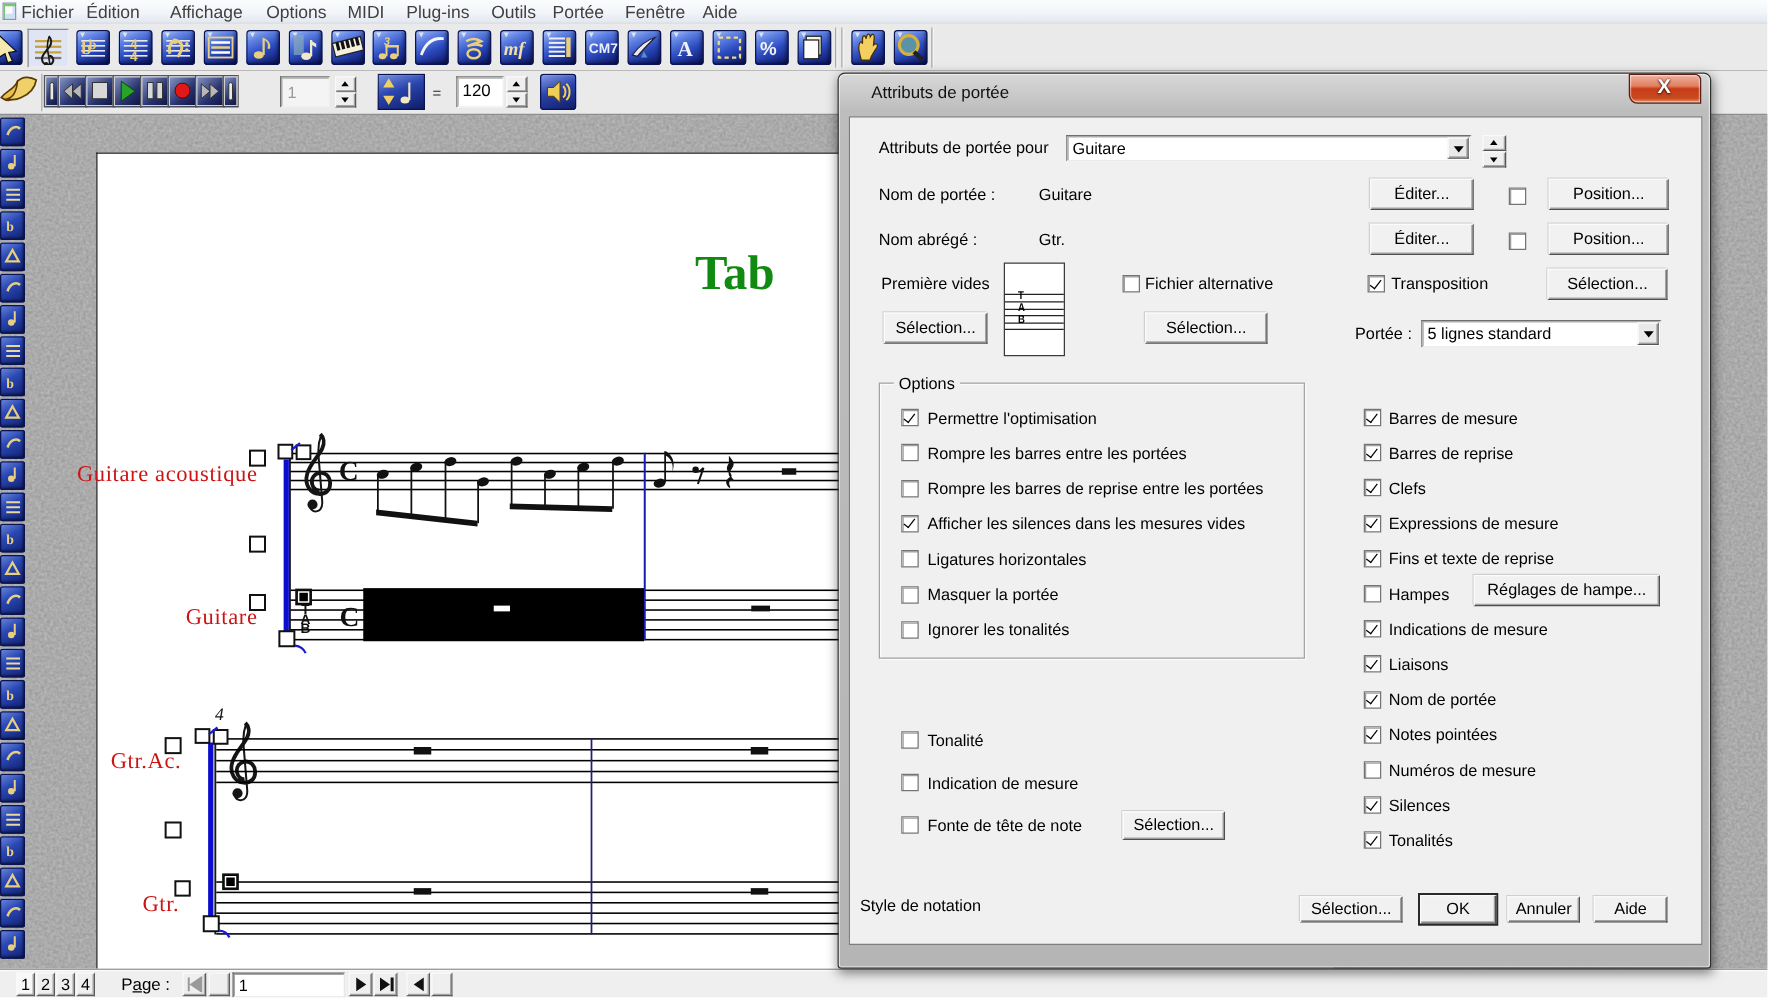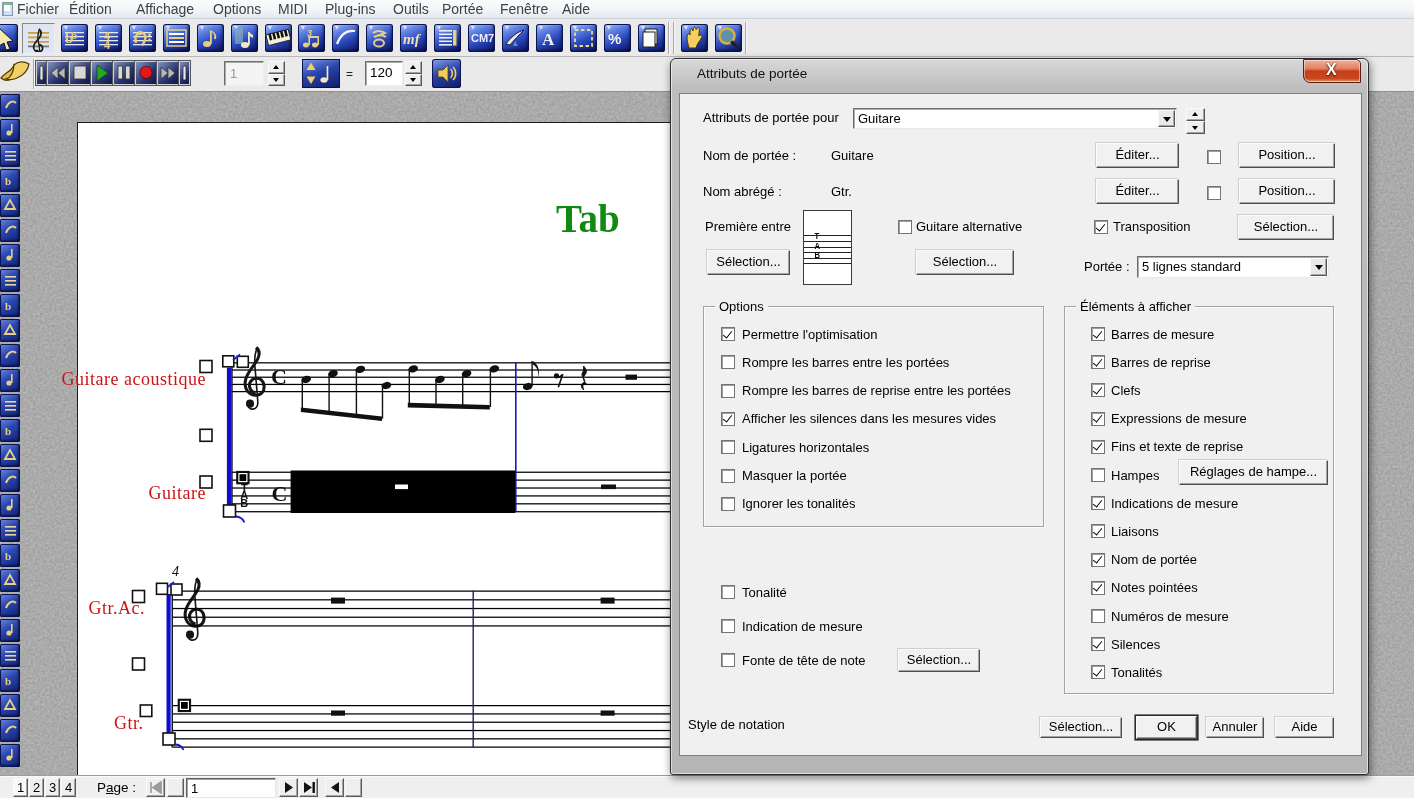--- a/index.html
+++ b/index.html
@@ -575,32 +575,32 @@
 <div class="lbl" style="left:32px;top:88.5px;">Nom de portée :</div>
 <div class="lbl" style="left:160px;top:88.5px;">Guitare</div>
 <div class="btn" style="left:425px;top:84px;width:83px;height:25px;line-height:22px;font-size:13px">Éditer...</div>
 <div class="chk" style="left:536px;top:91px"></div>
 <div class="btn" style="left:568px;top:84px;width:96px;height:25px;line-height:22px;font-size:13px">Position...</div>
 <div class="lbl" style="left:32px;top:124.5px;">Nom abrégé :</div>
 <div class="lbl" style="left:160px;top:124.5px;">Gtr.</div>
 <div class="btn" style="left:425px;top:120px;width:83px;height:25px;line-height:22px;font-size:13px">Éditer...</div>
 <div class="chk" style="left:536px;top:127px"></div>
 <div class="btn" style="left:568px;top:120px;width:96px;height:25px;line-height:22px;font-size:13px">Position...</div>
-<div class="lbl" style="left:34px;top:160px;">Première entre</div>
+<div class="lbl" style="left:34px;top:160px;">Première vides</div>
 <div style="position:absolute;left:132px;top:151px;width:49px;height:75px;background:#fff;border:1px solid #3a3a3a">
       <div style="position:absolute;left:0;top:24px;width:47px;height:1px;background:#222"></div>
       <div style="position:absolute;left:0;top:30px;width:47px;height:1px;background:#222"></div>
       <div style="position:absolute;left:0;top:35.5px;width:47px;height:1px;background:#222"></div>
       <div style="position:absolute;left:0;top:41px;width:47px;height:1px;background:#222"></div>
       <div style="position:absolute;left:0;top:46.5px;width:47px;height:1px;background:#222"></div>
       <div style="position:absolute;left:0;top:52px;width:47px;height:1px;background:#222"></div>
       <div style="position:absolute;left:10px;top:21px;font-size:9px;font-weight:bold;transform:scaleX(0.85);line-height:9.6px">T<br>A<br>B</div>
     </div>
 <div class="chk" style="left:227px;top:161px"></div>
-<div class="lbl" style="left:245px;top:159.5px;">Guitare alternative</div>
+<div class="lbl" style="left:245px;top:159.5px;">Fichier alternative</div>
 <div class="chk on" style="left:423px;top:161px"></div>
 <div class="lbl" style="left:442px;top:159.5px;">Transposition</div>
 <div class="btn" style="left:567px;top:156px;width:96px;height:25px;line-height:22px;font-size:13px">Sélection...</div>
 <div class="btn" style="left:36px;top:191px;width:83px;height:25px;line-height:22px;font-size:13px">Sélection...</div>
 <div class="btn" style="left:245px;top:191px;width:98px;height:25px;line-height:22px;font-size:13px">Sélection...</div>
 <div class="lbl" style="left:413px;top:199.5px;">Portée :</div>
 <div class="cmb" style="left:466px;top:197px;width:192px;height:22px">
       <b>5 lignes standard</b>
       <span class="cmbbtn">
         <span class="arrd"></span>
@@ -623,23 +623,20 @@
 <div class="lbl" style="left:71px;top:409.0px;">Masquer la portée</div>
 <div class="chk" style="left:50px;top:437.8px"></div>
 <div class="lbl" style="left:71px;top:437.3px;">Ignorer les tonalités</div>
 <div class="chk" style="left:50px;top:526px"></div>
 <div class="lbl" style="left:71px;top:525.5px;">Tonalité</div>
 <div class="chk" style="left:50px;top:560px"></div>
 <div class="lbl" style="left:71px;top:559.5px;">Indication de mesure</div>
 <div class="chk" style="left:50px;top:594px"></div>
 <div class="lbl" style="left:71px;top:593.5px;">Fonte de tête de note</div>
 <div class="btn" style="left:227px;top:590px;width:82px;height:23px;line-height:20px;font-size:13px">Sélection...</div>
-<div class="grp" style="left:393px;top:247px;width:270px;height:388px">
-      <span>Éléments à afficher</span>
-    </div>
 <div class="chk on" style="left:420px;top:268.0px"></div>
 <div class="lbl" style="left:440px;top:267.5px;">Barres de mesure</div>
 <div class="chk on" style="left:420px;top:296.2px"></div>
 <div class="lbl" style="left:440px;top:295.7px;">Barres de reprise</div>
 <div class="chk on" style="left:420px;top:324.4px"></div>
 <div class="lbl" style="left:440px;top:323.9px;">Clefs</div>
 <div class="chk on" style="left:420px;top:352.6px"></div>
 <div class="lbl" style="left:440px;top:352.1px;">Expressions de mesure</div>
 <div class="chk on" style="left:420px;top:380.8px"></div>
 <div class="lbl" style="left:440px;top:380.3px;">Fins et texte de reprise</div>

